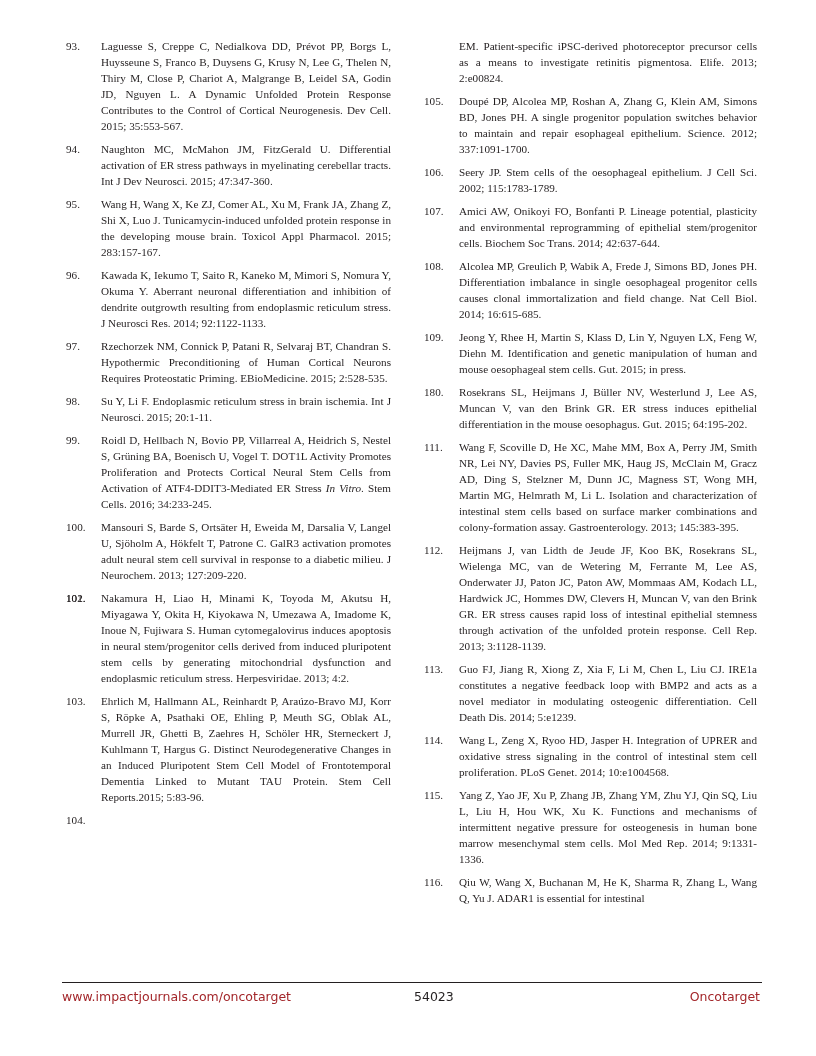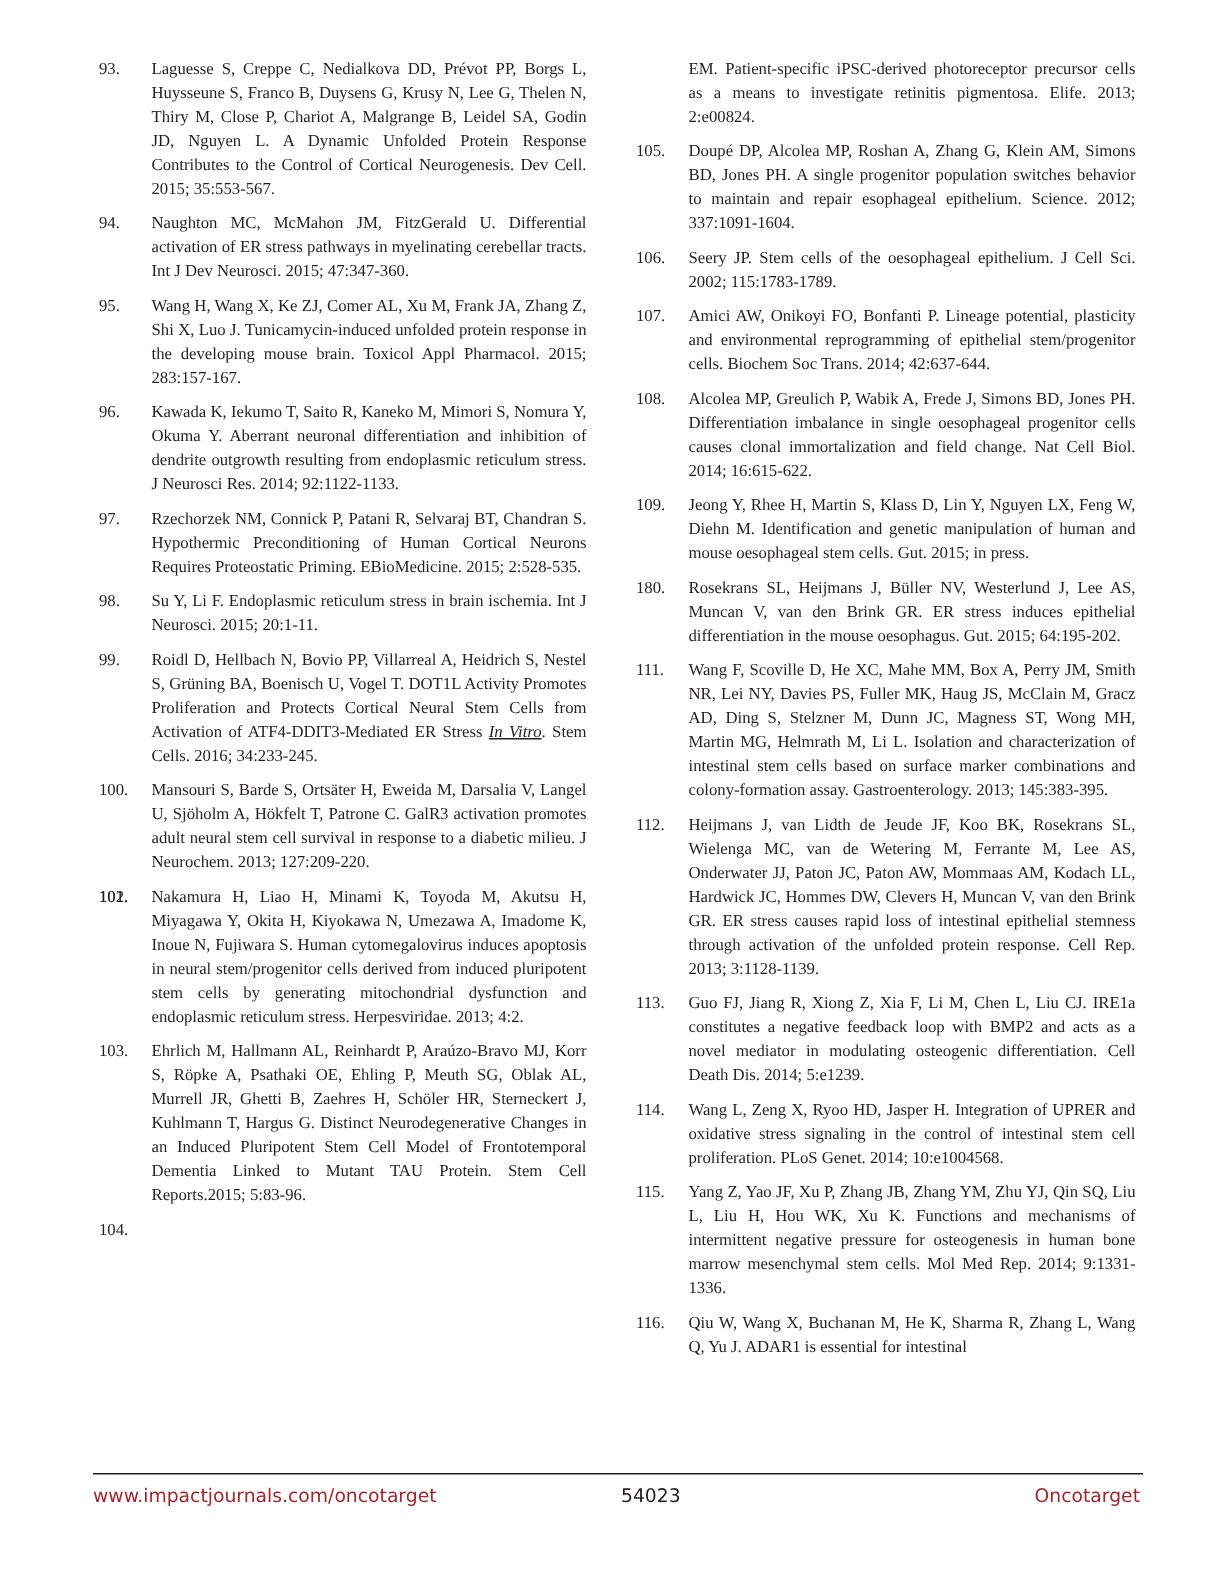--- a/index.html
+++ b/index.html
@@ -5,21 +5,21 @@
   html, body { margin:0; padding:0; background:#ffffff; }
   body { width:816px; height:1056px; position:relative; overflow:hidden;
          font-family:"Liberation Serif", serif; color:#231f20; }
   .col { position:absolute; top:38px; width:325px; }
   .col.left { left:66px; }
   .col.right { left:424px; width:333px; }
   .ref { position:relative; padding-left:35px; font-size:11.15px; line-height:16px;
          text-align:justify; margin-bottom:7px; }
   .ref .num { position:absolute; left:0; top:0; }
   .ref.cont { padding-left:35px; }
-  .ref i { font-style:italic;text-decoration:underline; }
+  .ref i { font-style:italic; }
   .footer-rule { position:absolute; left:62px; top:982px; width:700px; height:0;
                  border-top:1.5px solid #231f20; }
   .footer { position:absolute; top:989px; font-family:"DejaVu Sans", sans-serif; font-size:12.5px; }
   .footer.url { left:62px; color:#a3262a; }
   .footer.page { left:390px; color:#231f20;margin-left:24px; }
   .footer.journal { right:56px; color:#a3262a; }
 </style>
 </head>
 <body>
 
@@ -33,24 +33,24 @@
   <div class="ref"><span class="num">99.</span><span>Roidl D, Hellbach N, Bovio PP, Villarreal A, Heidrich S, Nestel S, Grüning BA, Boenisch U, Vogel T. DOT1L Activity Promotes Proliferation and Protects Cortical Neural Stem Cells from Activation of ATF4-DDIT3-Mediated ER Stress </span><i>In Vitro</i><span>. Stem Cells. 2016; 34:233-245.</span></div>
   <div class="ref"><span class="num">100.</span><span>Mansouri S, Barde S, Ortsäter H, Eweida M, Darsalia V, Langel U, Sjöholm A, Hökfelt T, Patrone C. GalR3 activation promotes adult neural stem cell survival in response to a diabetic milieu. J Neurochem. 2013; 127:209-220.</span></div>
   <div class="ref"><span class="num">101.</span></div>
   <div class="ref"><span class="num">102.</span><span>Nakamura H, Liao H, Minami K, Toyoda M, Akutsu H, Miyagawa Y, Okita H, Kiyokawa N, Umezawa A, Imadome K, Inoue N, Fujiwara S. Human cytomegalovirus induces apoptosis in neural stem/progenitor cells derived from induced pluripotent stem cells by generating mitochondrial dysfunction and endoplasmic reticulum stress. Herpesviridae. 2013; 4:2.</span></div>
   <div class="ref"><span class="num">103.</span><span>Ehrlich M, Hallmann AL, Reinhardt P, Araúzo-Bravo MJ, Korr S, Röpke A, Psathaki OE, Ehling P, Meuth SG, Oblak AL, Murrell JR, Ghetti B, Zaehres H, Schöler HR, Sterneckert J, Kuhlmann T, Hargus G. Distinct Neurodegenerative Changes in an Induced Pluripotent Stem Cell Model of Frontotemporal Dementia Linked to Mutant TAU Protein. Stem Cell Reports.2015; 5:83-96.</span></div>
   <div class="ref"><span class="num">104.</span></div>
 </div>
 
 <div class="col right">
   <div class="ref cont"><span>EM. Patient-specific iPSC-derived photoreceptor precursor cells as a means to investigate retinitis pigmentosa. Elife. 2013; 2:e00824.</span></div>
-  <div class="ref"><span class="num">105.</span><span>Doupé DP, Alcolea MP, Roshan A, Zhang G, Klein AM, Simons BD, Jones PH. A single progenitor population switches behavior to maintain and repair esophageal epithelium. Science. 2012; 337:1091-1604.</span></div>
+  <div class="ref"><span class="num">105.</span><span>Doupé DP, Alcolea MP, Roshan A, Zhang G, Klein AM, Simons BD, Jones PH. A single progenitor population switches behavior to maintain and repair esophageal epithelium. Science. 2012; 337:1091-1700.</span></div>
   <div class="ref"><span class="num">106.</span><span>Seery JP. Stem cells of the oesophageal epithelium. J Cell Sci. 2002; 115:1783-1789.</span></div>
   <div class="ref"><span class="num">107.</span><span>Amici AW, Onikoyi FO, Bonfanti P. Lineage potential, plasticity and environmental reprogramming of epithelial stem/progenitor cells. Biochem Soc Trans. 2014; 42:637-644.</span></div>
-  <div class="ref"><span class="num">108.</span><span>Alcolea MP, Greulich P, Wabik A, Frede J, Simons BD, Jones PH. Differentiation imbalance in single oesophageal progenitor cells causes clonal immortalization and field change. Nat Cell Biol. 2014; 16:615-622.</span></div>
+  <div class="ref"><span class="num">108.</span><span>Alcolea MP, Greulich P, Wabik A, Frede J, Simons BD, Jones PH. Differentiation imbalance in single oesophageal progenitor cells causes clonal immortalization and field change. Nat Cell Biol. 2014; 16:615-685.</span></div>
   <div class="ref"><span class="num">109.</span><span>Jeong Y, Rhee H, Martin S, Klass D, Lin Y, Nguyen LX, Feng W, Diehn M. Identification and genetic manipulation of human and mouse oesophageal stem cells. Gut. 2015; in press.</span></div>
   <div class="ref"><span class="num">180.</span><span>Rosekrans SL, Heijmans J, Büller NV, Westerlund J, Lee AS, Muncan V, van den Brink GR. ER stress induces epithelial differentiation in the mouse oesophagus. Gut. 2015; 64:195-202.</span></div>
   <div class="ref"><span class="num">111.</span><span>Wang F, Scoville D, He XC, Mahe MM, Box A, Perry JM, Smith NR, Lei NY, Davies PS, Fuller MK, Haug JS, McClain M, Gracz AD, Ding S, Stelzner M, Dunn JC, Magness ST, Wong MH, Martin MG, Helmrath M, Li L. Isolation and characterization of intestinal stem cells based on surface marker combinations and colony-formation assay. Gastroenterology. 2013; 145:383-395.</span></div>
   <div class="ref"><span class="num">112.</span><span>Heijmans J, van Lidth de Jeude JF, Koo BK, Rosekrans SL, Wielenga MC, van de Wetering M, Ferrante M, Lee AS, Onderwater JJ, Paton JC, Paton AW, Mommaas AM, Kodach LL, Hardwick JC, Hommes DW, Clevers H, Muncan V, van den Brink GR. ER stress causes rapid loss of intestinal epithelial stemness through activation of the unfolded protein response. Cell Rep. 2013; 3:1128-1139.</span></div>
   <div class="ref"><span class="num">113.</span><span>Guo FJ, Jiang R, Xiong Z, Xia F, Li M, Chen L, Liu CJ. IRE1a constitutes a negative feedback loop with BMP2 and acts as a novel mediator in modulating osteogenic differentiation. Cell Death Dis. 2014; 5:e1239.</span></div>
   <div class="ref"><span class="num">114.</span><span>Wang L, Zeng X, Ryoo HD, Jasper H. Integration of UPRER and oxidative stress signaling in the control of intestinal stem cell proliferation. PLoS Genet. 2014; 10:e1004568.</span></div>
   <div class="ref"><span class="num">115.</span><span>Yang Z, Yao JF, Xu P, Zhang JB, Zhang YM, Zhu YJ, Qin SQ, Liu L, Liu H, Hou WK, Xu K. Functions and mechanisms of intermittent negative pressure for osteogenesis in human bone marrow mesenchymal stem cells. Mol Med Rep. 2014; 9:1331-1336.</span></div>
   <div class="ref"><span class="num">116.</span><span>Qiu W, Wang X, Buchanan M, He K, Sharma R, Zhang L, Wang Q, Yu J. ADAR1 is essential for intestinal</span></div>
 </div>
 

